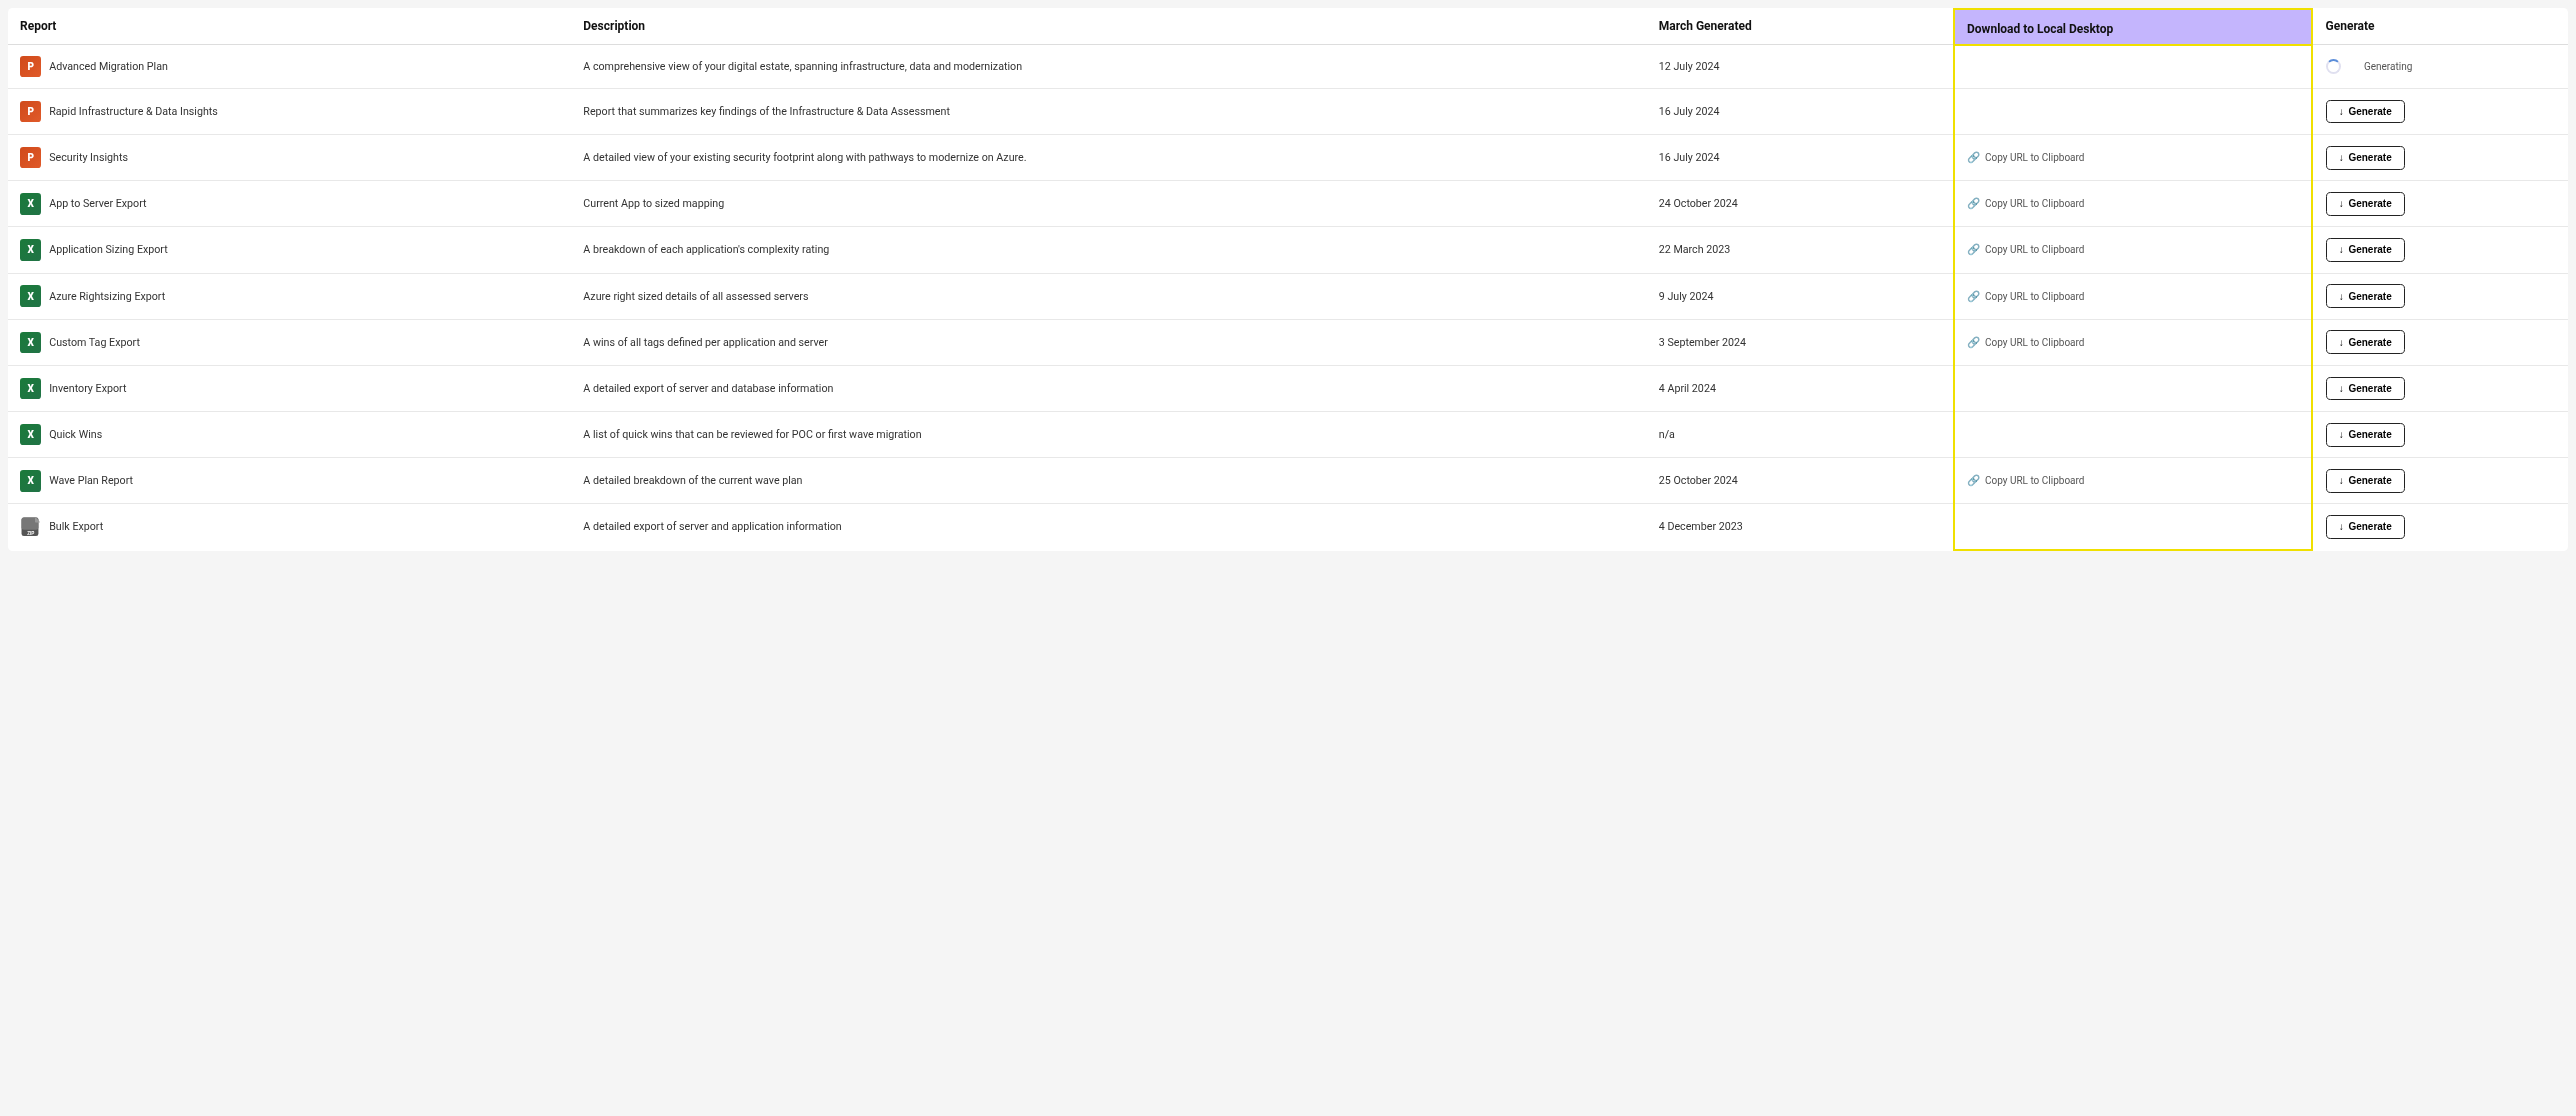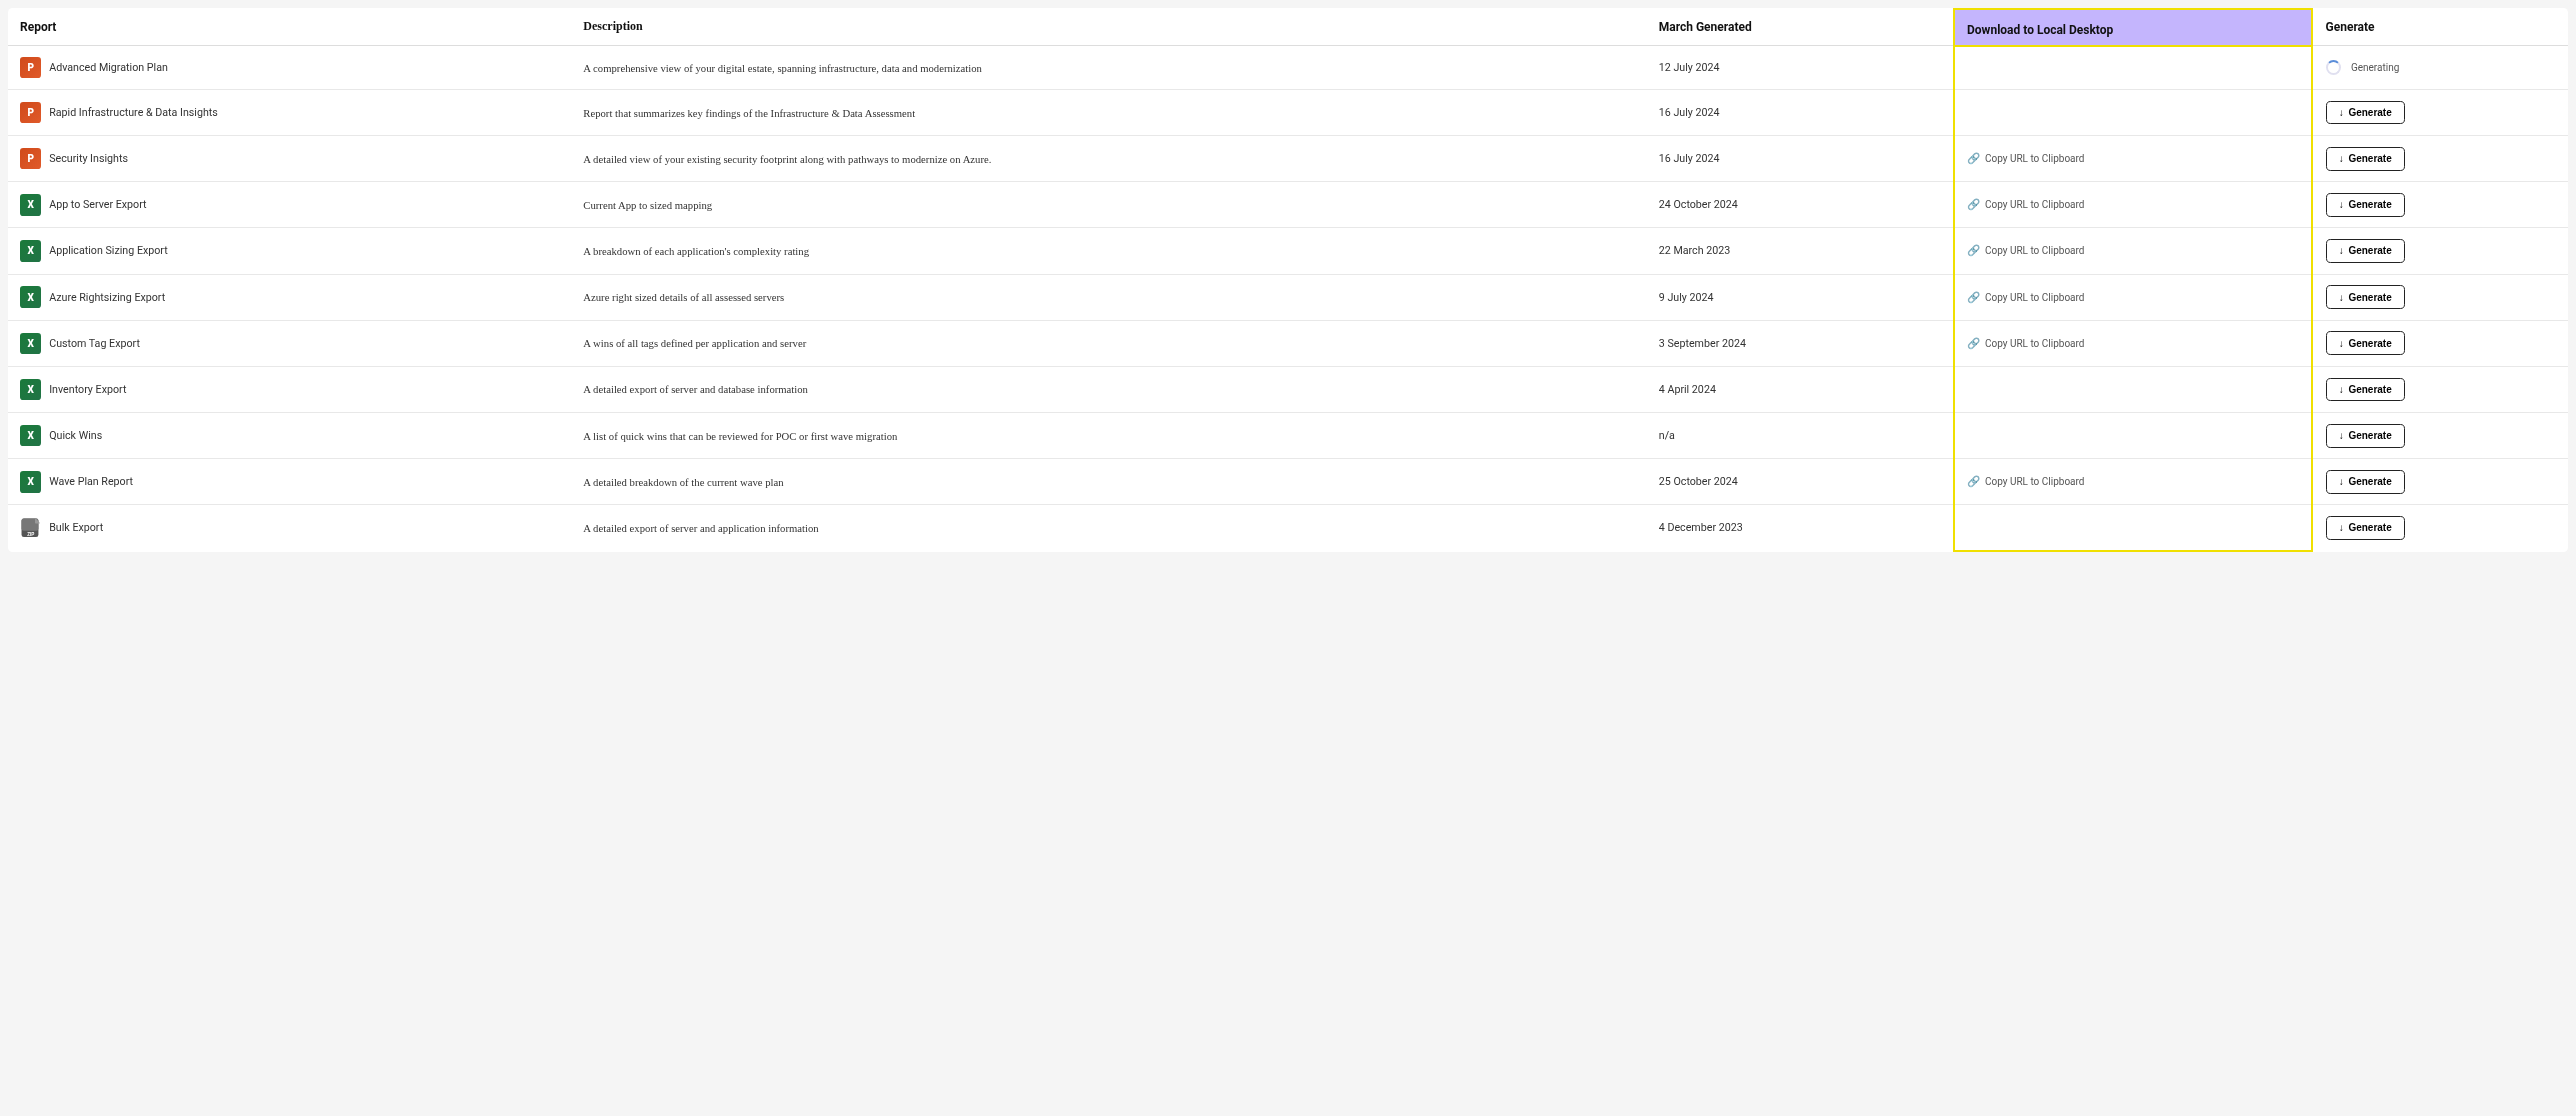--- a/index.html
+++ b/index.html
@@ -34,21 +34,21 @@
       padding: 10.7px 12.3px;
       vertical-align: middle;
       border-bottom: 0.8px solid #e8e8e8;
       color: #333;
       font-size: 10.7px;
     }
     tr:last-child td {
       border-bottom: none;
     }
     .col-report { width: 22%; }
-    .col-description { width: 42%; font-family: Liberation Serif, serif; }
+    .col-description { width: 42%; }
     .col-last-generated { width: 12%; }
     .col-download { width: 14%; }
     .col-generate { width: 10%; }
 
     .th-download {
       border: 2.3px solid #f0e000;
       background: #c4b5fd;
       padding: 7.7px 12.3px;
     }
     .td-download {
@@ -107,21 +107,21 @@
       background: #fff;
       cursor: pointer;
       font-weight: 700;
       font-size: 10px;
       white-space: nowrap;
     }
 
     .generating-cell {
       display: flex;
       align-items: center;
-      gap: 10px;
+      gap: 23px;
       color: #555;
       font-size: 10px;
     }
     .spinner {
       width: 15.4px;
       height: 15.4px;
       border: 2.3px solid #e0e0f0;
       border-top-color: #5b8dd9;
       border-radius: 50%;
       animation: spin 0.8s linear infinite;

